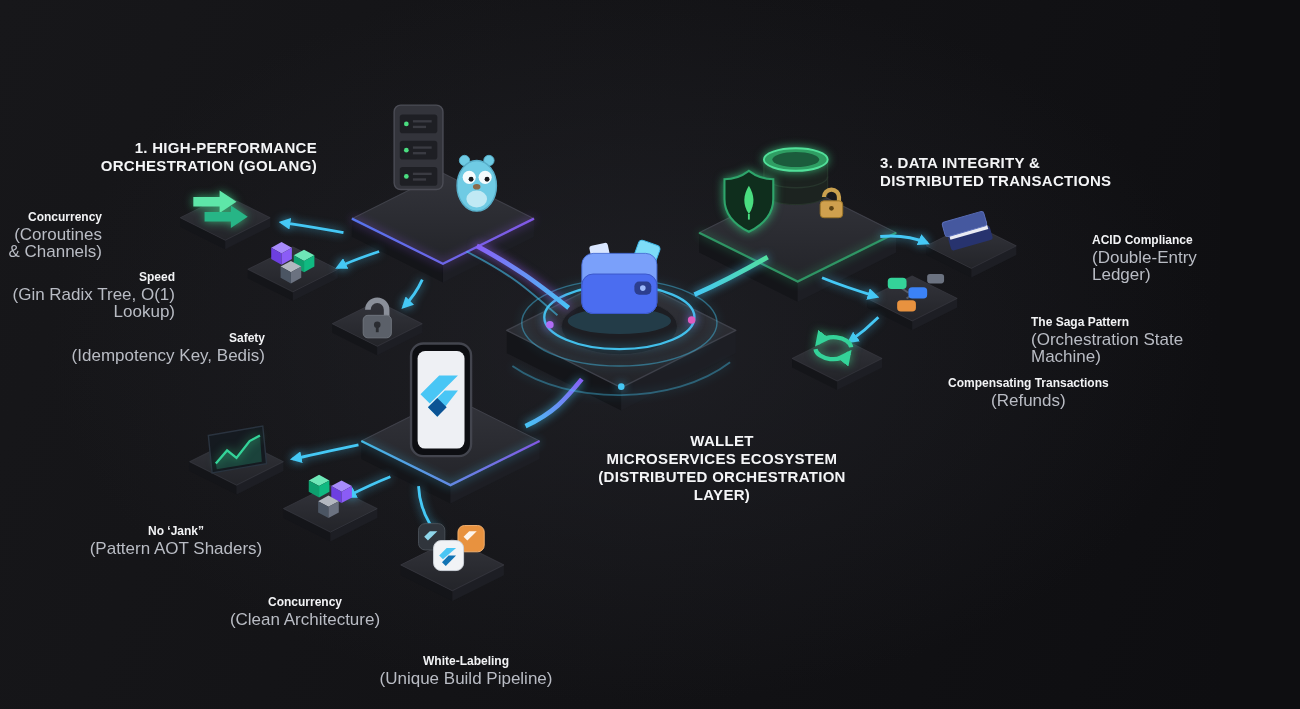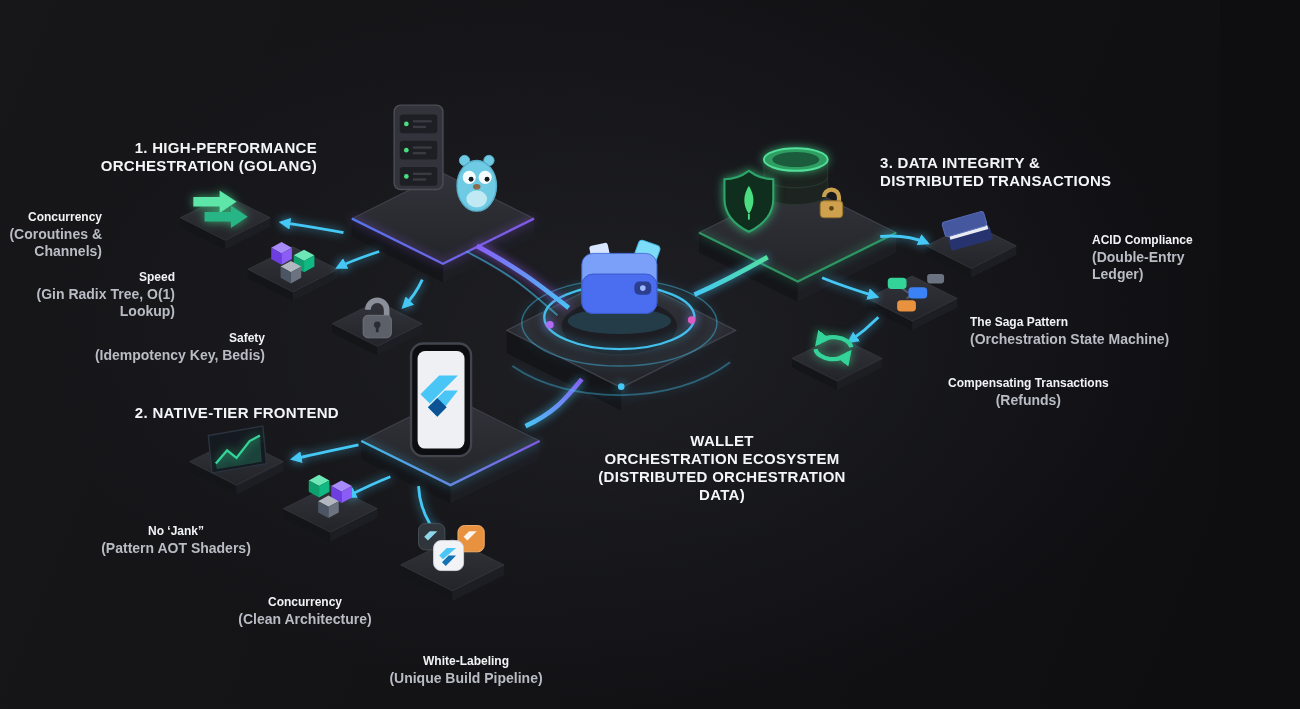--- a/index.html
+++ b/index.html
@@ -8,21 +8,21 @@
     position:relative;width:1220px;height:709px;
     font-family:"Liberation Sans",sans-serif;
     background:
       radial-gradient(900px 560px at 630px 340px, rgba(40,41,48,.55), rgba(18,18,21,0) 65%),
       linear-gradient(112deg,#17171a 0%,#131316 48%,#0e0e11 100%);
   }
   svg.scene{position:absolute;inset:0;display:block}
   .lbl{position:absolute;line-height:17px}
   .heading{font-size:15px;font-weight:700;color:#f4f5f7;letter-spacing:.3px;line-height:18px}
   .fname{font-size:12px;font-weight:700;color:#f2f3f5}
-  .fdetail{font-size:14px;color:#b9bcc4;font-weight:700}
+  .fdetail{font-size:17px;color:#b9bcc4;font-weight:400}
   .ta-r{text-align:right}
   .ta-c{text-align:center}
   .ta-l{text-align:left}
   .glow-cyan{filter:drop-shadow(0 0 5px rgba(69,200,245,.75))}
   .glow-purple{filter:drop-shadow(0 0 5px rgba(150,92,246,.8))}
   .glow-green{filter:drop-shadow(0 0 5px rgba(62,220,140,.7))}
   .farrow{stroke:#45c8f5;stroke-width:3;fill:none}
 </style>
 </head>
 <body>
@@ -260,56 +260,55 @@
     <div class="fname">Speed</div>
     <div class="fdetail">(Gin Radix Tree, O(1) Lookup)</div>
   </div>
 
   <div class="lbl ta-r" style="top:330px; right:955px;">
     <div class="fname">Safety</div>
     <div class="fdetail">(Idempotency Key, Bedis)</div>
   </div>
 
   <div class="lbl heading ta-r" style="top:404px; right:881px;">
-    <div>2. NATIVE-TIER FRONTEND</div>
   </div>
 
   <div class="lbl ta-c" style="top:523px; left:56px; width:240px;">
     <div class="fname">No ‘Jank”</div>
     <div class="fdetail">(Pattern AOT Shaders)</div>
   </div>
 
   <div class="lbl ta-c" style="top:594px; left:185px; width:240px;">
     <div class="fname">Concurrency</div>
     <div class="fdetail">(Clean Architecture)</div>
   </div>
 
   <div class="lbl ta-c" style="top:653px; left:346px; width:240px;">
     <div class="fname">White-Labeling</div>
     <div class="fdetail">(Unique Build Pipeline)</div>
   </div>
 
   <div class="lbl heading ta-c" style="top:432px; left:572px; width:300px;">
     <div>WALLET</div>
-    <div>ORCHESTRATION ECOSYSTEM</div>
+    <div>MICROSERVICES ECOSYSTEM</div>
     <div>(DISTRIBUTED ORCHESTRATION</div>
-    <div>DATA)</div>
+    <div>LAYER)</div>
   </div>
 
   <div class="lbl heading ta-l" style="top:154px; left:880px;">
     <div>3. DATA INTEGRITY &amp;</div>
     <div>DISTRIBUTED TRANSACTIONS</div>
   </div>
 
   <div class="lbl ta-l" style="top:232px; left:1092px;">
     <div class="fname">ACID Compliance</div>
     <div class="fdetail">(Double-Entry Ledger)</div>
   </div>
 
-  <div class="lbl ta-l" style="top:314px; left:970px;">
+  <div class="lbl ta-l" style="top:314px; left:1031px;">
     <div class="fname">The Saga Pattern</div>
     <div class="fdetail">(Orchestration State Machine)</div>
   </div>
 
   <div class="lbl ta-l" style="top:375px; left:948px;text-align:center;">
     <div class="fname">Compensating Transactions</div>
     <div class="fdetail">(Refunds)</div>
   </div>
 
 </div>

